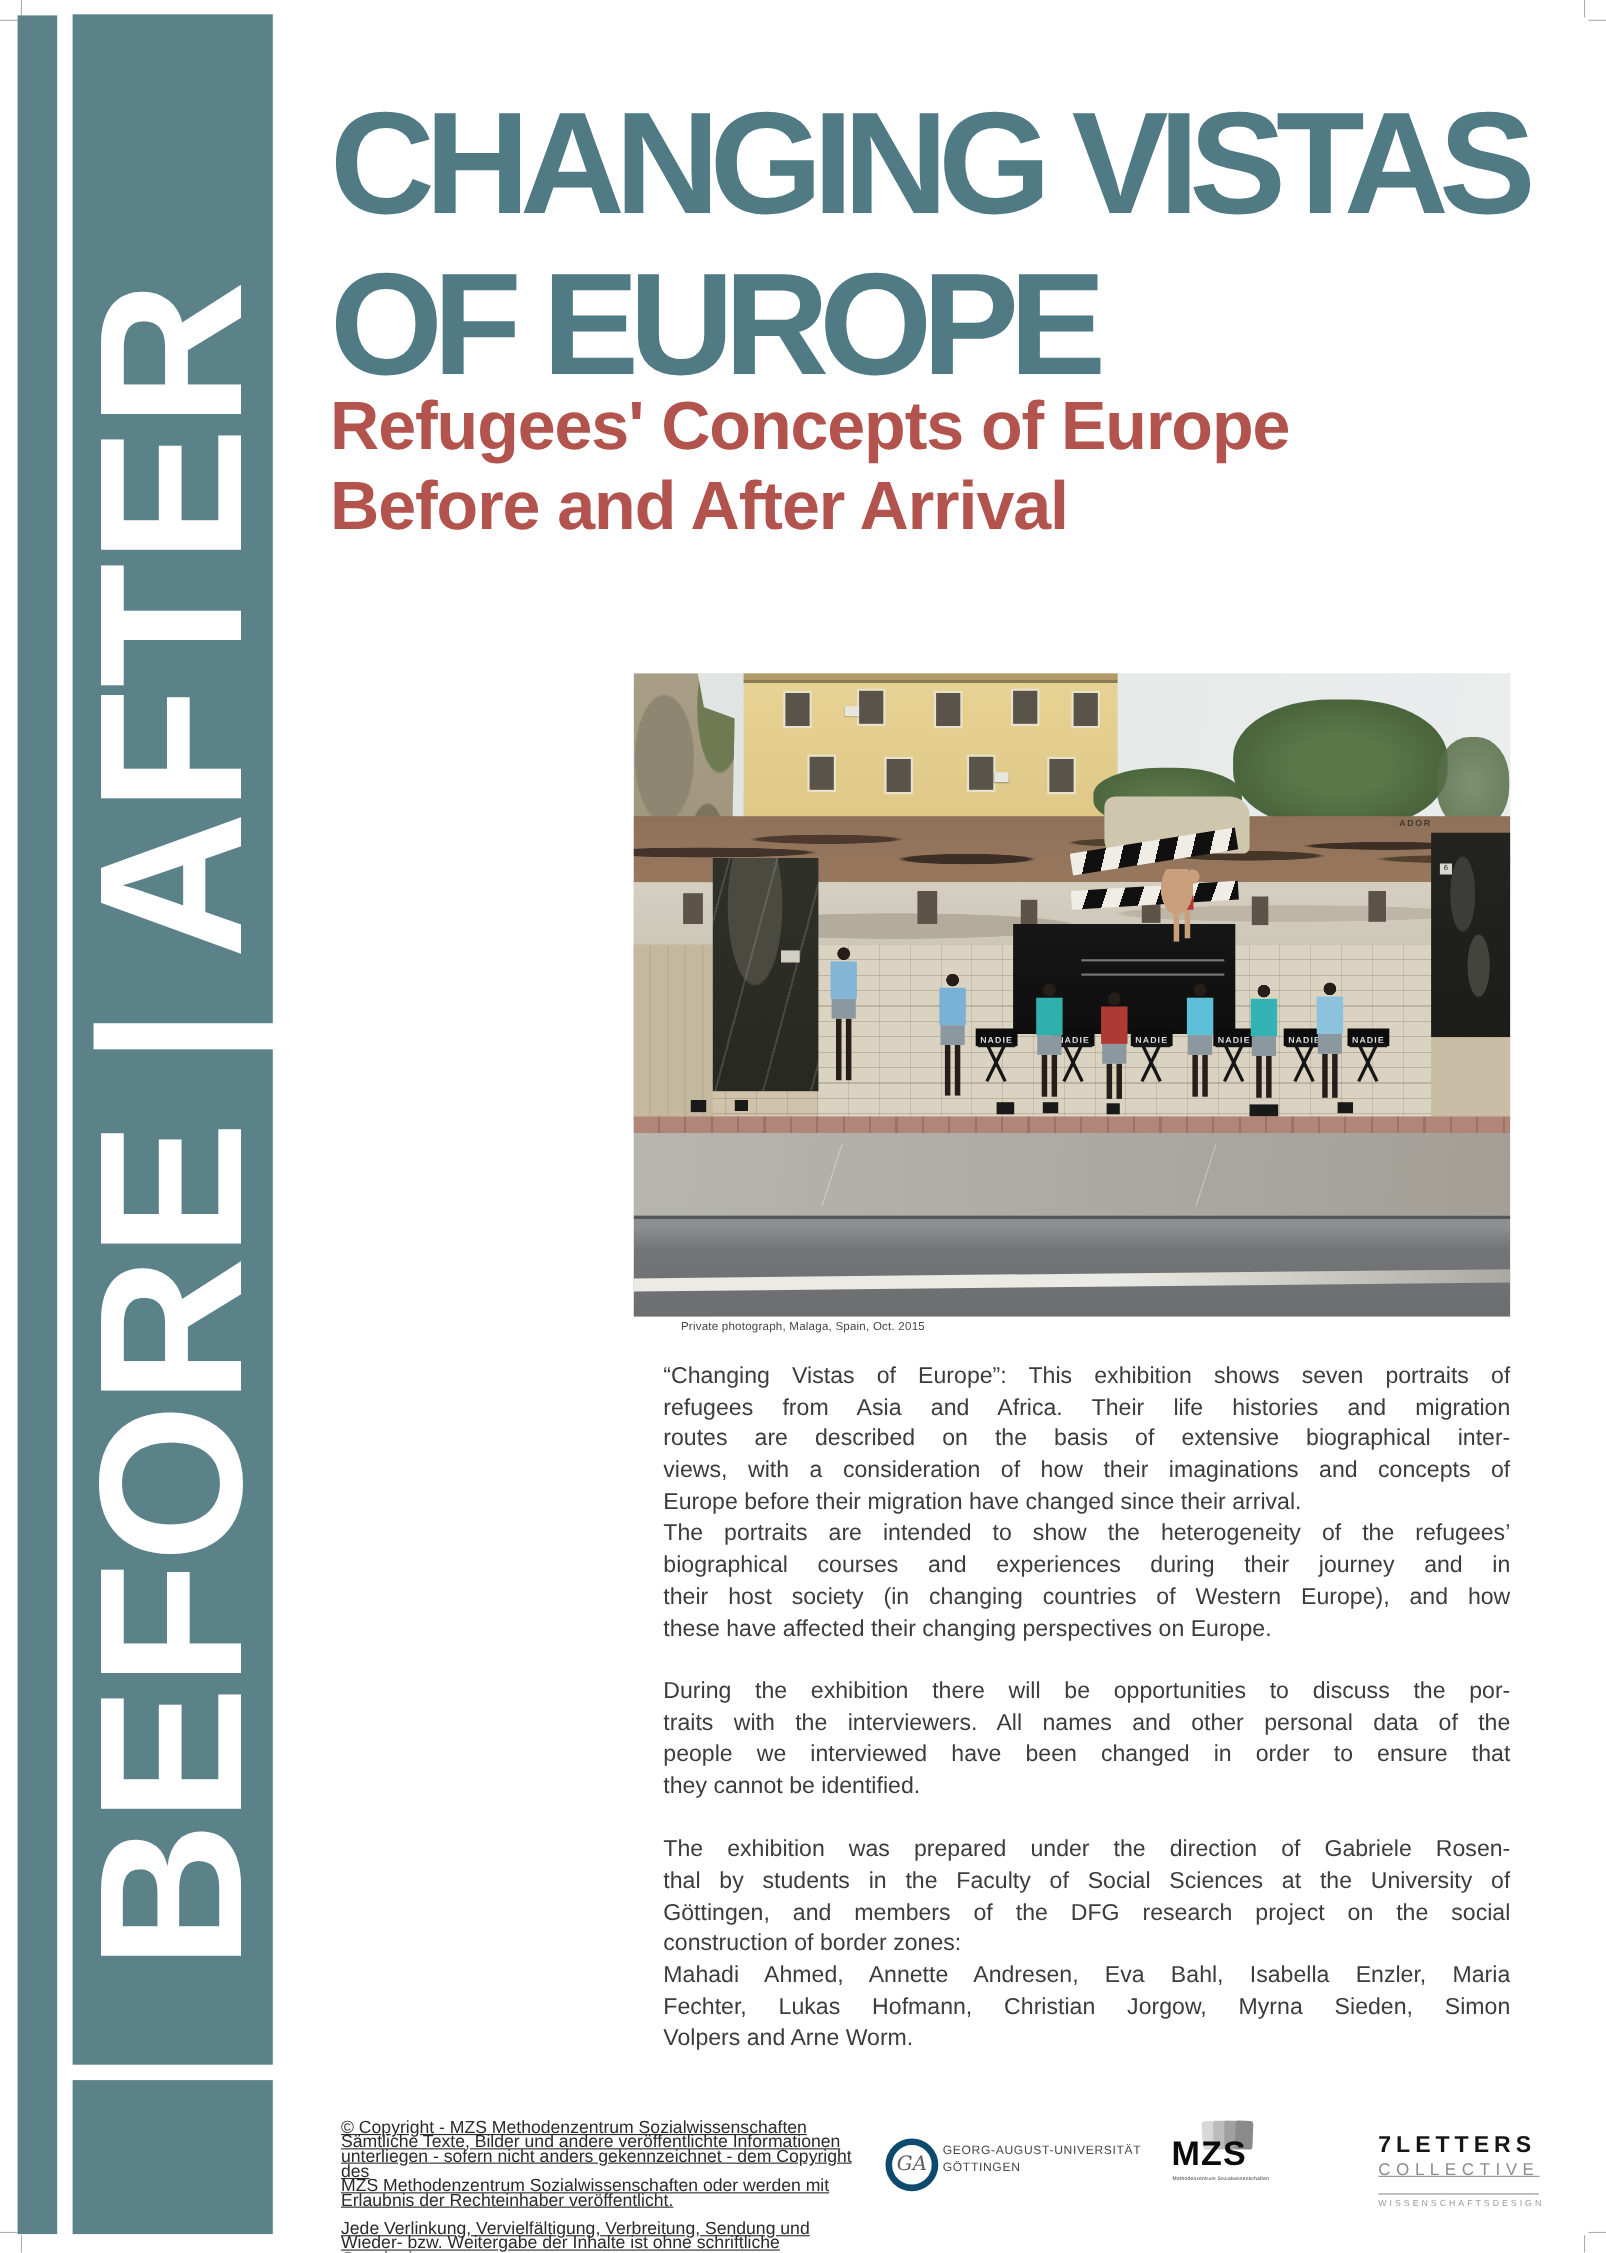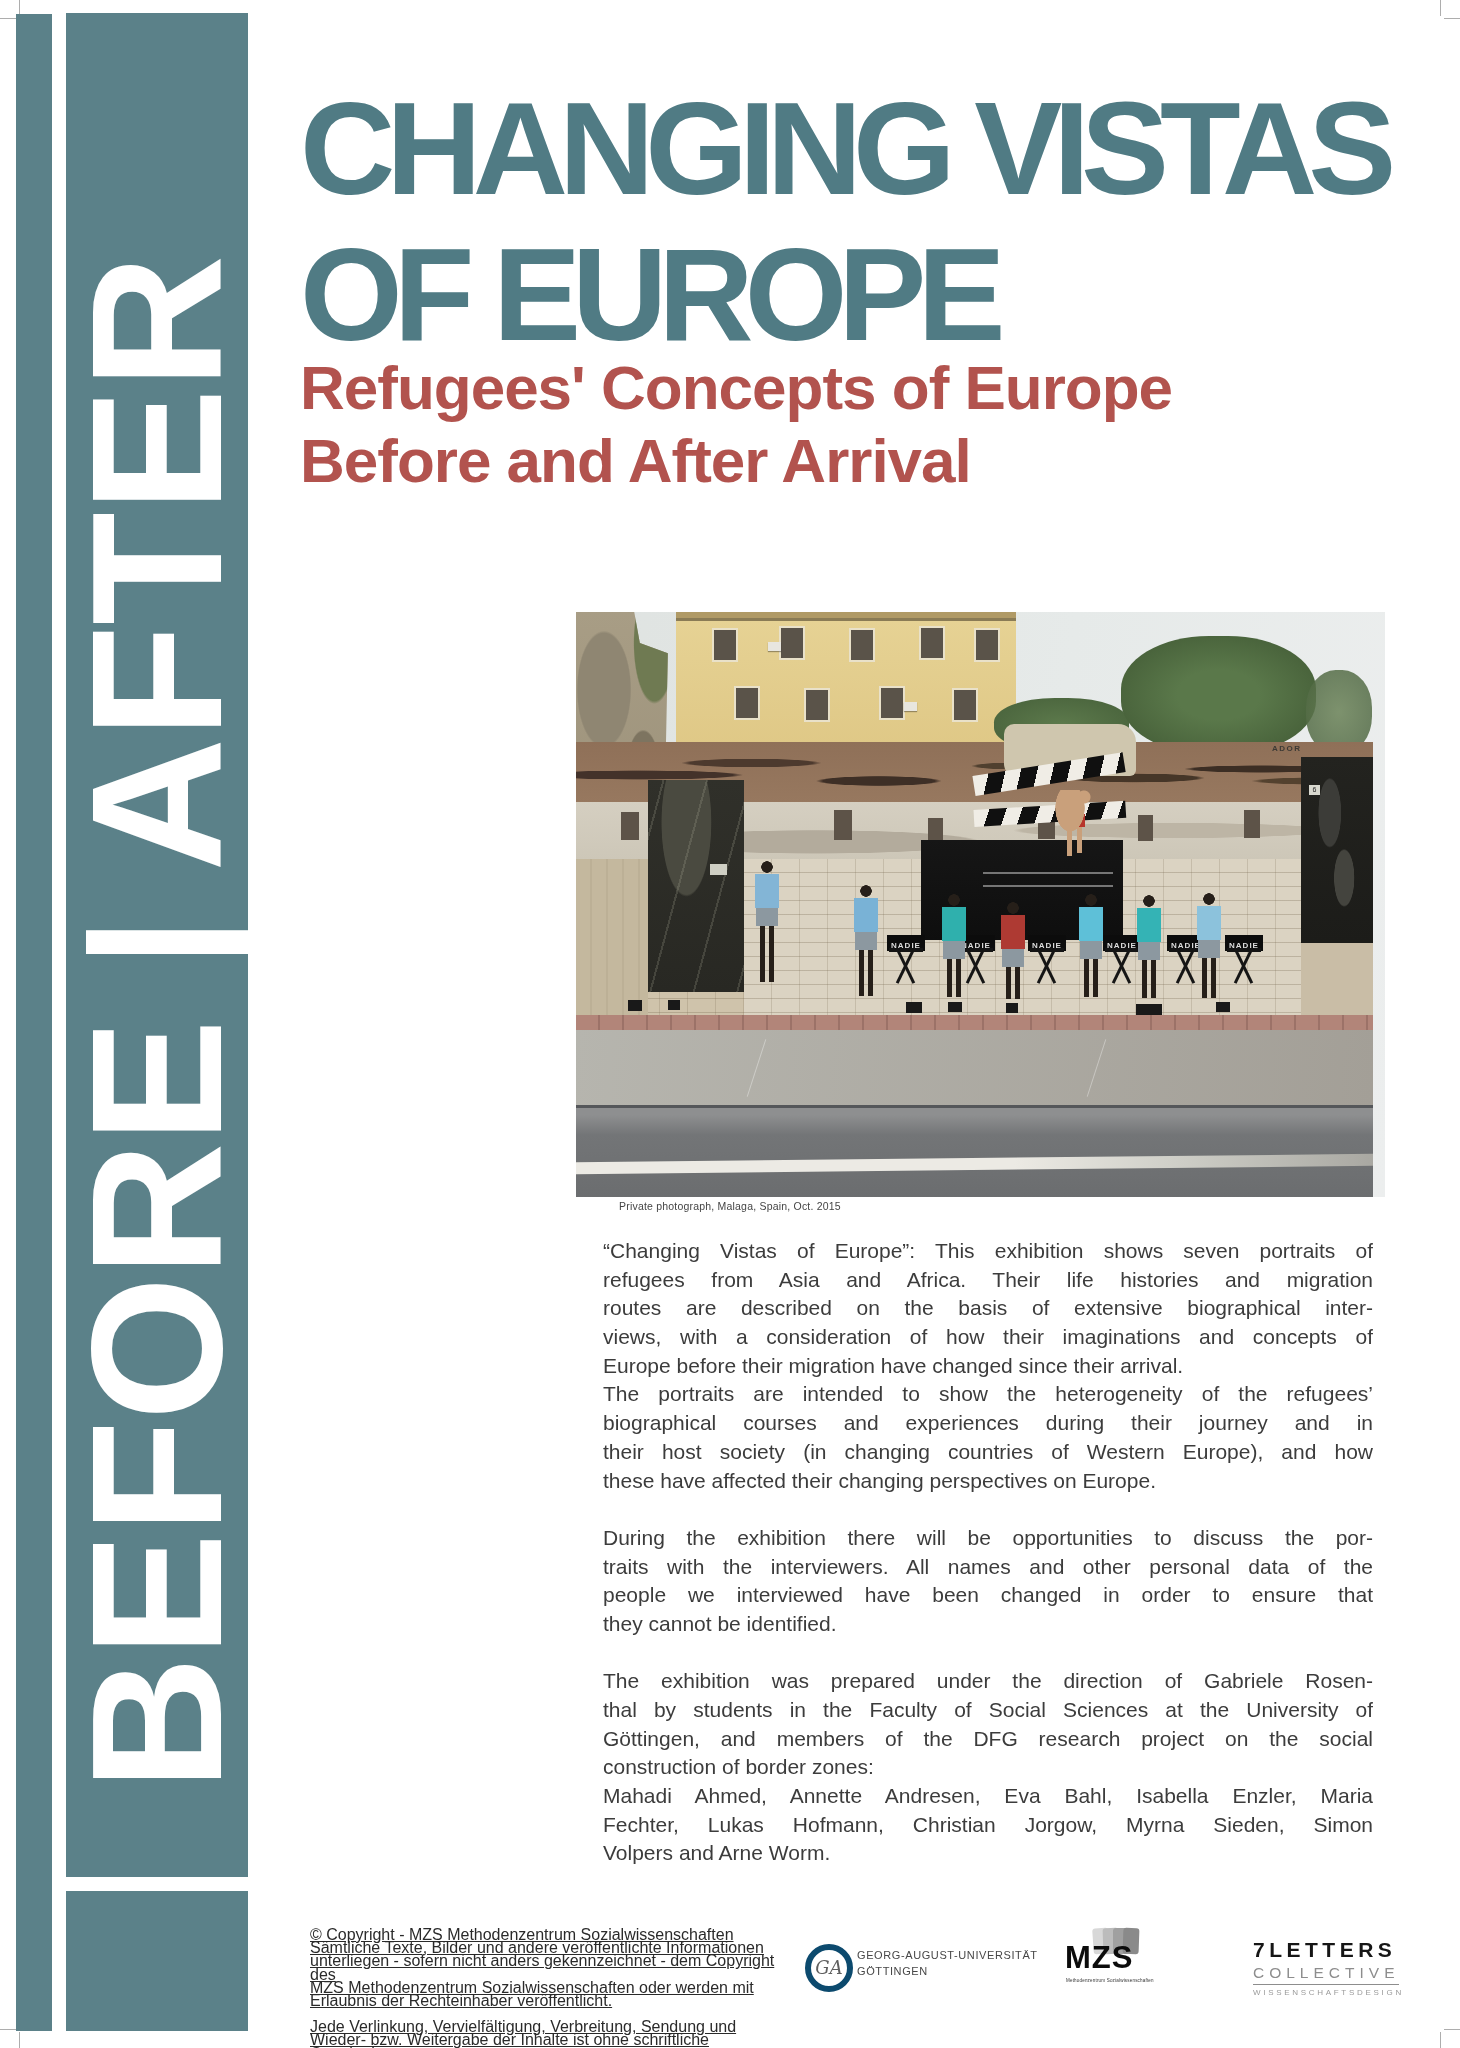--- a/index.html
+++ b/index.html
@@ -17,21 +17,21 @@
          white-space:nowrap;letter-spacing:0;}
   
   .title-line{position:absolute;left:300px;color:#507b84;font-weight:bold;font-size:132px;
               letter-spacing:-9px;white-space:nowrap;}
   .t1{top:73px;} .t2{top:219px;}
   .sub-line{position:absolute;left:300px;color:#b2534e;font-weight:bold;font-size:62px;
             letter-spacing:-1px;white-space:nowrap;}
   .s1{top:352px;} .s2{top:425px;}
   
   .photo{position:absolute;left:576px;top:612px;width:797px;height:585px;overflow:hidden;
-         background:linear-gradient(100deg,#dfe3e1 0%,#e6eae9 55%,#eceeee 100%);padding-left:12px;}
+         background:linear-gradient(100deg,#dfe3e1 0%,#e6eae9 55%,#eceeee 100%);}
   .photo *{position:absolute;}
   .ruin{left:0;top:0;width:112px;height:258px;
         background:radial-gradient(ellipse at 70% 12%,#6f7a52 0 18%,transparent 19%),
                    radial-gradient(ellipse at 25% 30%,#8f8672 0 22%,transparent 23%),
                    radial-gradient(ellipse at 60% 60%,#7d7460 0 16%,transparent 17%),
                    linear-gradient(#a89d85,#9a9079);
         clip-path:polygon(0 0,52% 0,57% 12%,82% 16%,78% 100%,0 100%);}
   .bldg{left:100px;top:0;width:340px;height:138px;
         background:linear-gradient(#b09a66 0 6px,#8a7b55 6px 9px,#e6d294 9px,#dfc886);}
   .win{position:absolute;width:22px;height:30px;background:#5a5349;box-shadow:0 0 0 2px #e9e1c9;}
@@ -130,21 +130,21 @@
         font-family:"DejaVu Serif",serif;font-style:italic;font-size:18px;color:#5f5f5f;
         text-align:center;line-height:36px;}
   .gau .txt{position:absolute;left:52px;top:3px;color:#474747;font-size:11px;letter-spacing:.6px;line-height:16px;white-space:nowrap;}
   .mzs{position:absolute;left:1065px;top:1928px;width:90px;height:60px;}
   .mzs .pp{position:absolute;top:0;width:16px;height:26px;border-radius:3px;}
   .mzs .m{position:absolute;left:0;top:12px;font-size:31px;font-weight:bold;color:#0b0b0b;letter-spacing:1px;}
   .mzs .sub{position:absolute;left:1px;top:50px;font-size:4.5px;color:#333;white-space:nowrap;letter-spacing:.2px;}
   .svl{position:absolute;left:1253px;top:1938px;}
   .svl .l1{font-size:21px;font-weight:bold;color:#161616;letter-spacing:4.5px;}
   .svl .l2{display:inline-block;font-size:15.5px;color:#8d8d8d;letter-spacing:5px;margin-top:2px;
-           padding-bottom:2px;border-bottom:1.5px solid #8d8d8d;}
+           padding-bottom:12px;border-bottom:1.5px solid #8d8d8d;text-decoration:underline;}
   .svl .l3{font-size:8px;color:#9a9a9a;letter-spacing:2.7px;margin-top:3px;}
 </style>
 </head>
 <body>
 
 <div class="poster">
 
   <div class="cm" style="left:19px;top:0;width:1px;height:16px;"></div>
   <div class="cm" style="left:0;top:18px;width:16px;height:1px;"></div>
   <div class="cm" style="left:1440px;top:0;width:1px;height:16px;"></div>

